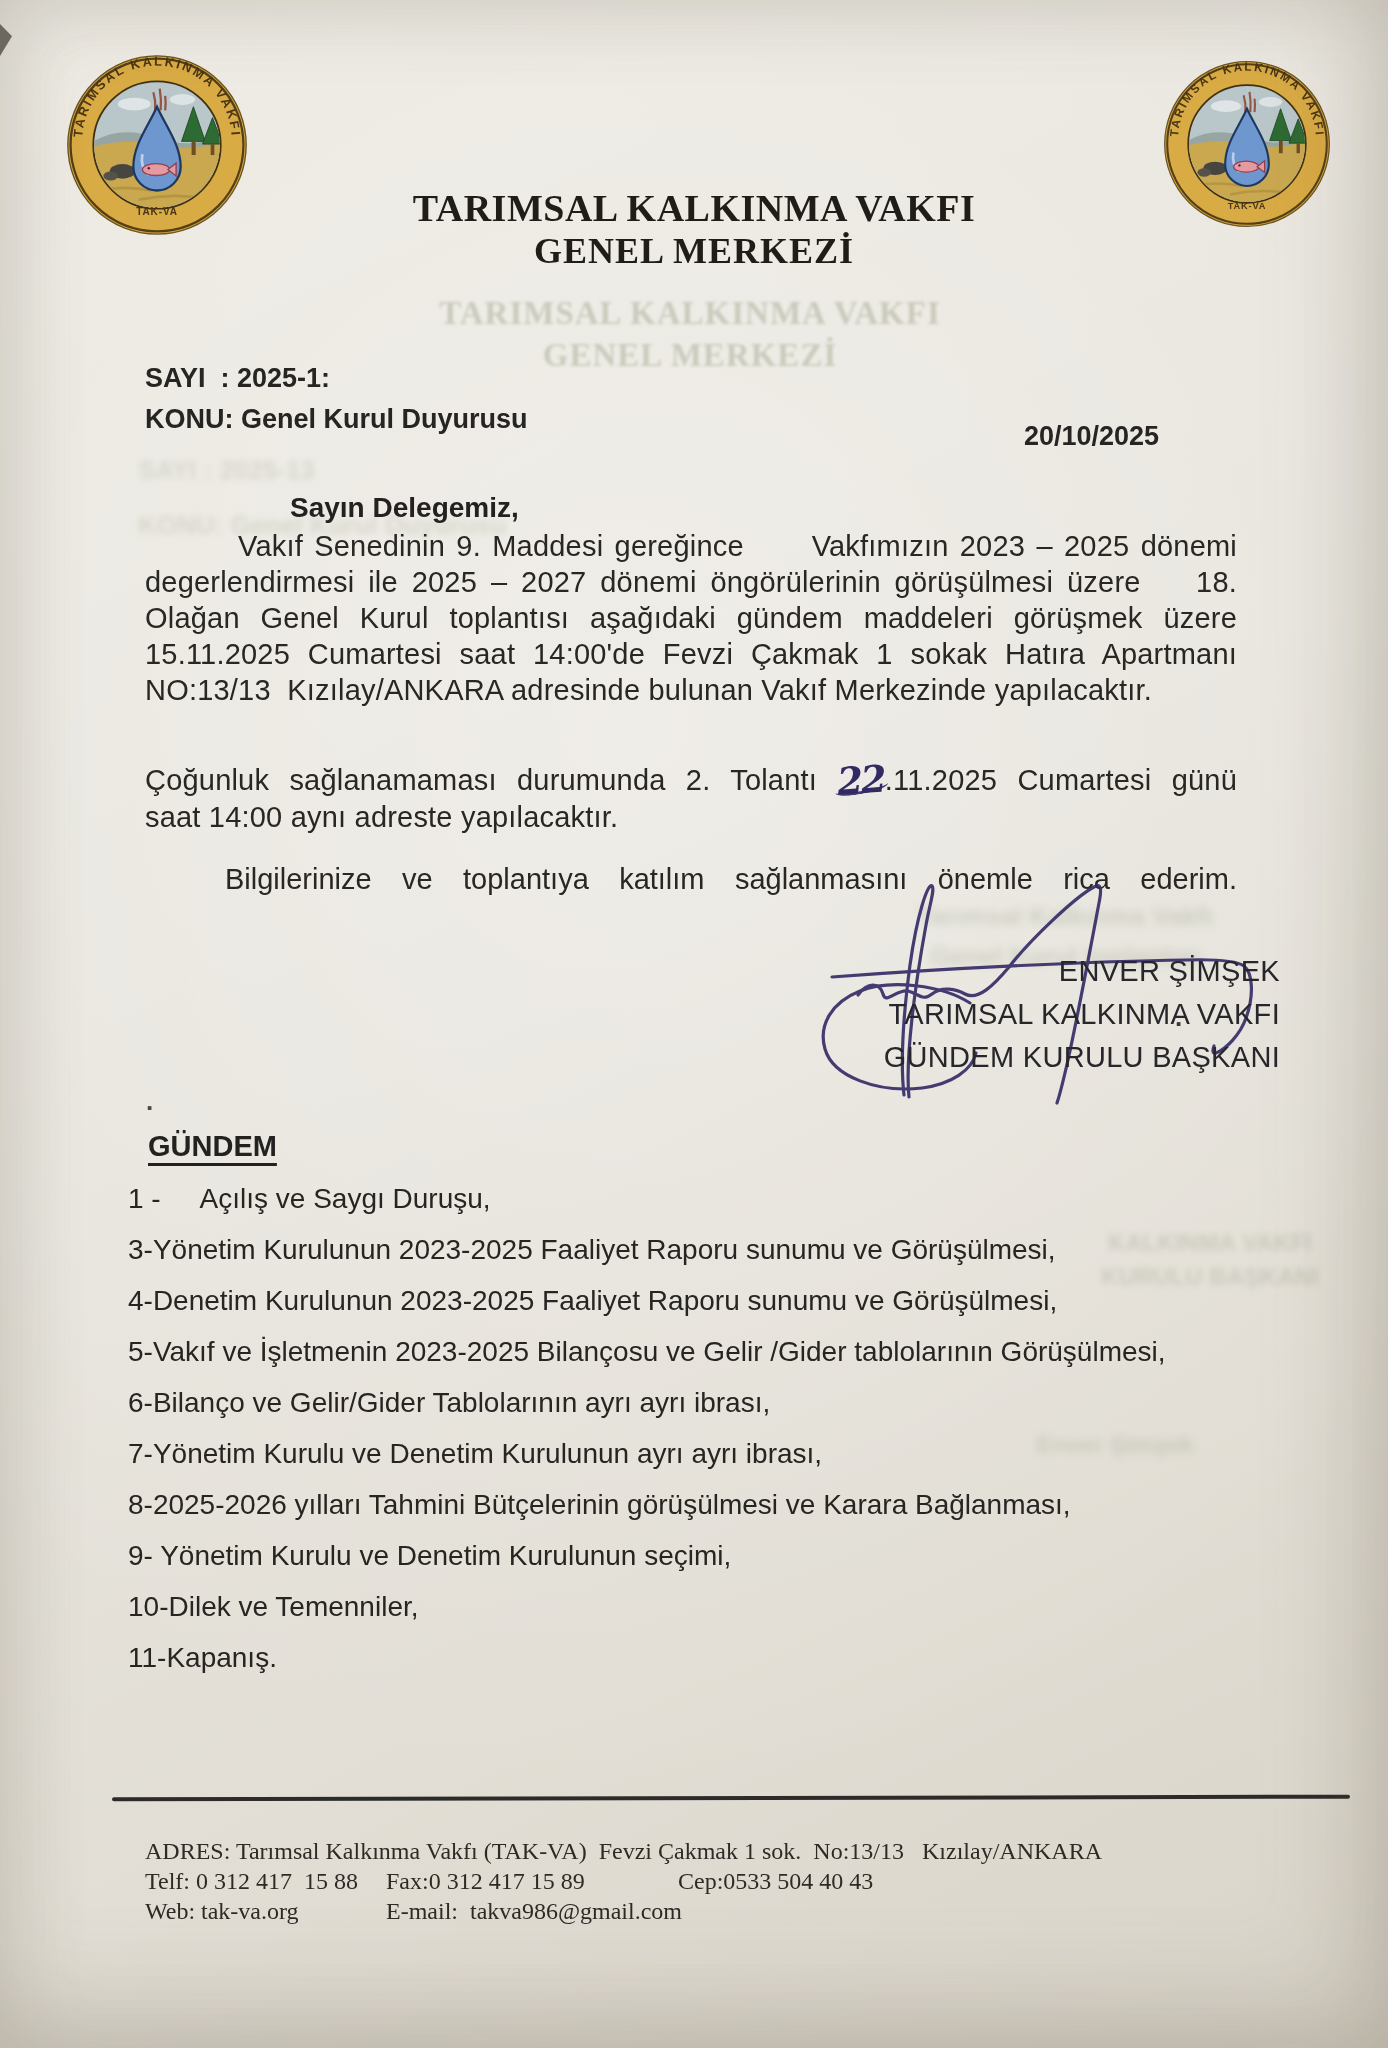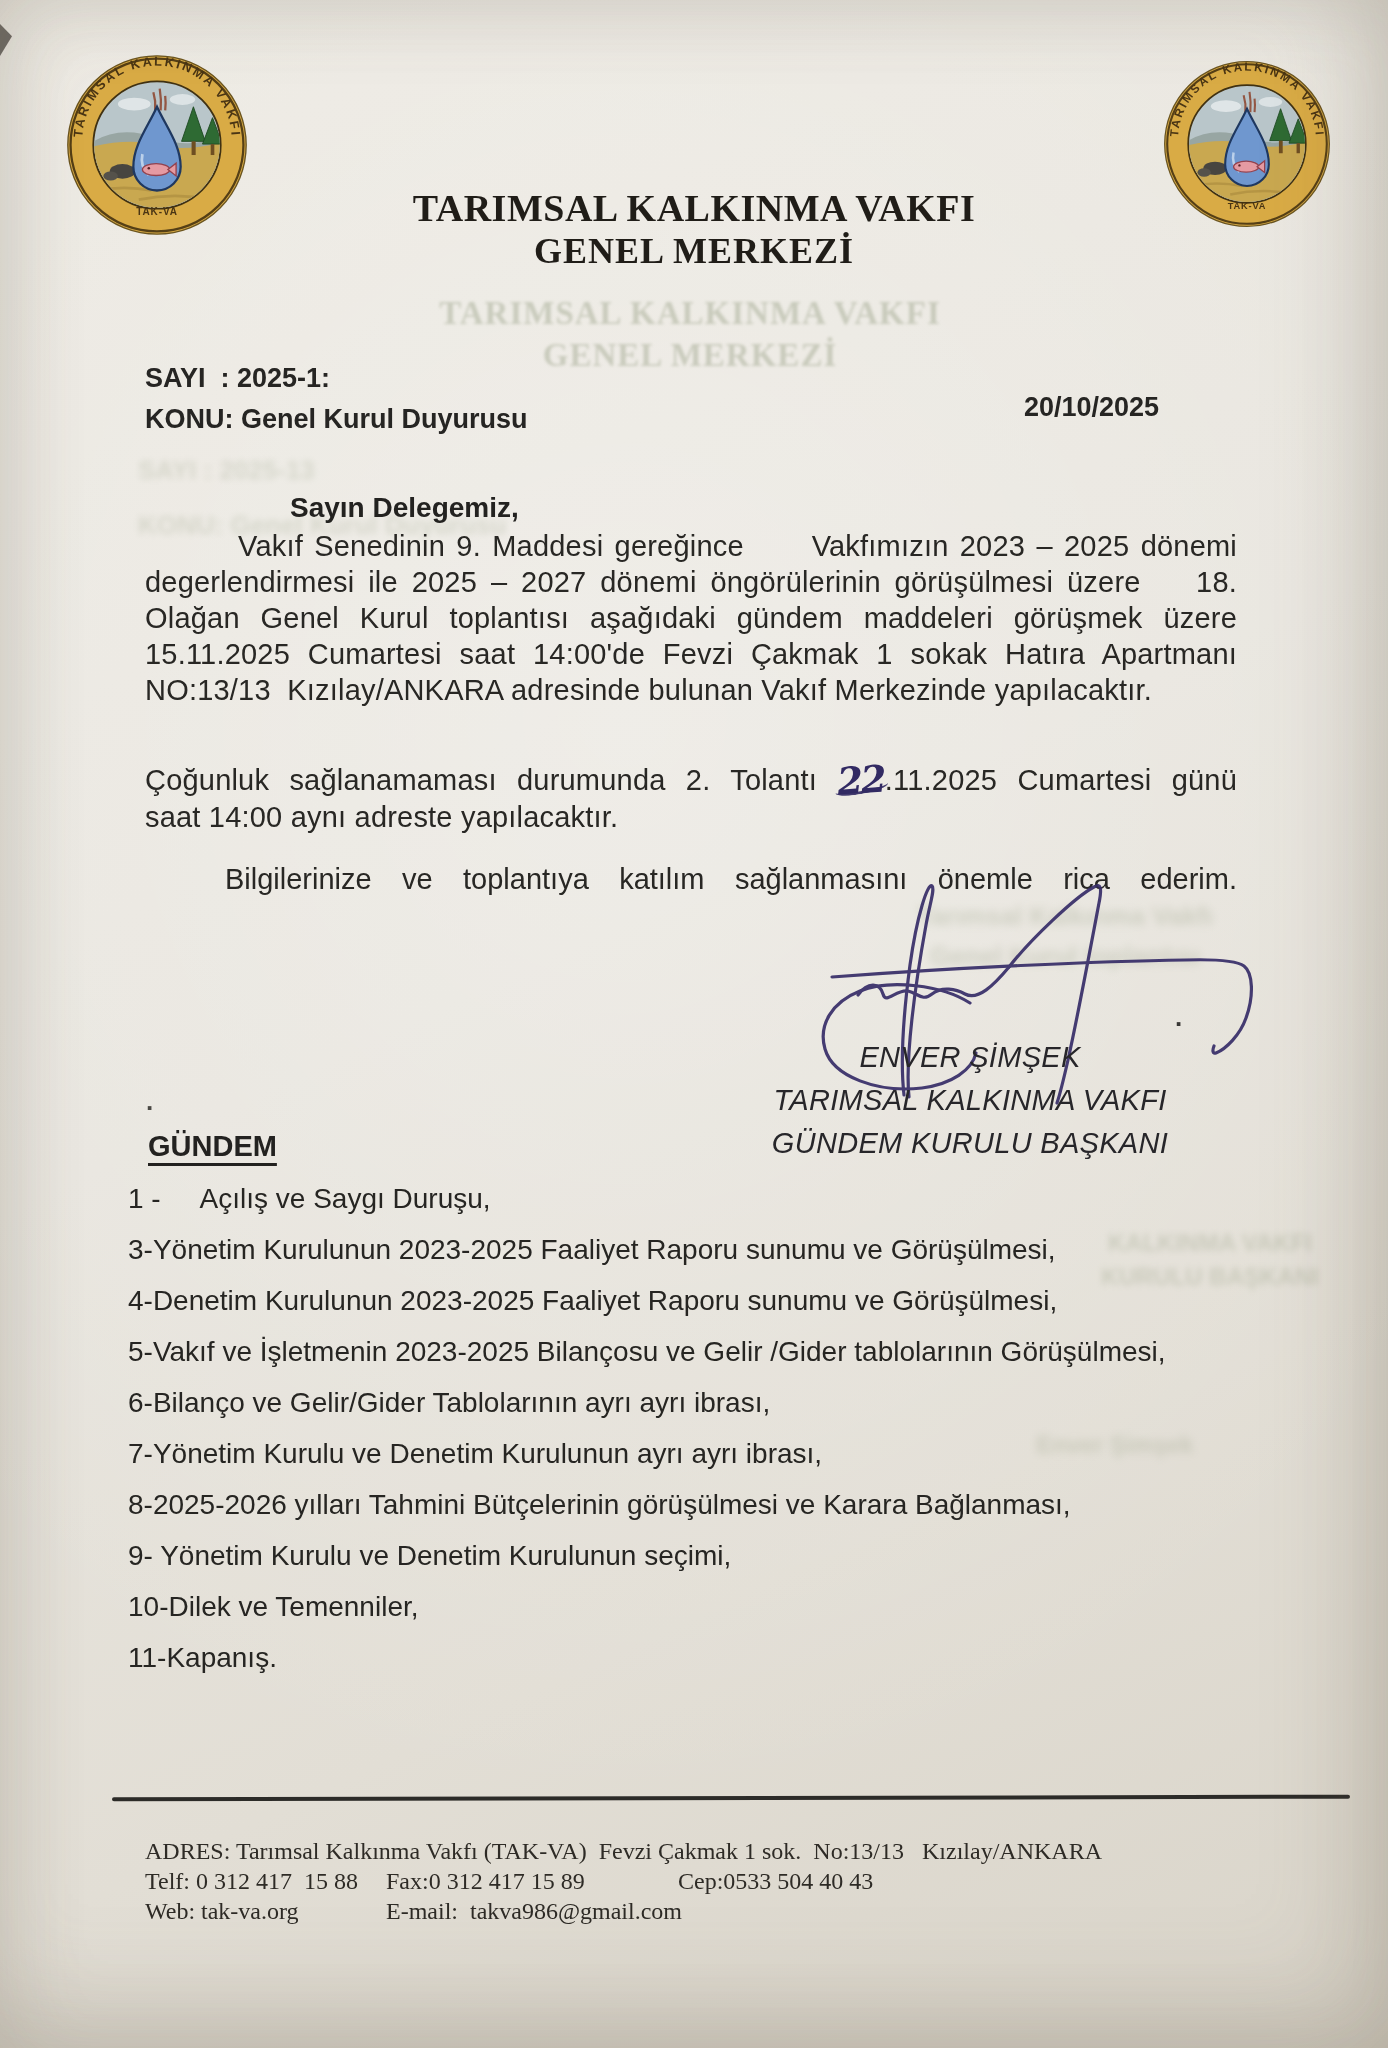--- a/index.html
+++ b/index.html
@@ -39,21 +39,21 @@
     font-family:"Liberation Serif","DejaVu Serif",serif;
     font-size:33px;line-height:42px;opacity:.38;filter:blur(1.4px);letter-spacing:1px;}
   .ghost-line{filter:blur(3px);opacity:.24;font-size:26px;}
   .ghost-smudge{filter:blur(4px);opacity:.30;font-size:26px;text-align:center;line-height:40px;}
   .ghost-right{filter:blur(3.4px);opacity:.30;font-size:24px;text-align:center;line-height:34px;}
 
   
   .meta{font-weight:700;font-size:27px;color:#262523;text-align:center;}
   .sayi{left:145px;top:363px;}
   .konu{left:145px;top:404px;}
-  .doc-date{left:1024px;top:392px;}
+  .doc-date{left:1024px;top:421px;}
 
   
   .salutation{left:290px;top:492px;font-weight:700;font-size:28px;}
   .body-block{left:145px;width:1092px;font-size:29px;line-height:36px;letter-spacing:.2px;color:#282724;}
   .p1{top:528px;}
   .p2{top:762px;line-height:37px;}
   .line{white-space:normal;}
   .j{text-align:justify;text-align-last:justify;-moz-text-align-last:justify;}
   .indent{text-indent:93px;}
   .closing{left:145px;top:863px;width:1092px;font-size:29px;text-indent:80px;
@@ -63,22 +63,22 @@
   .ink{
     font-family:"DejaVu Serif","Liberation Serif",serif;
     font-style:italic;font-weight:700;font-size:37px;line-height:28px;
     color:#322a63;display:inline-block;transform:rotate(-4deg) translateY(3px);
     letter-spacing:-2px;position:relative;
   }
   .ink::after{content:"";position:absolute;left:-3px;right:-3px;bottom:0px;height:9px;
     border-bottom:3.5px solid #322a63;border-radius:0 0 60% 40%;
     transform:rotate(-5deg);opacity:.9;}
   .sig-svg{left:620px;top:855px;}
-  .sig-block{left:660px;top:1036px;width:620px;text-align:center;
-    font-size:29px;line-height:43px;color:#27262a;font-weight:400;letter-spacing:.3px;font-style:italic;}
+  .sig-block{left:660px;top:950px;width:620px;text-align:right;
+    font-size:29px;line-height:43px;color:#27262a;font-weight:400;letter-spacing:.3px;}
   .stray-dot{left:146px;top:1086px;font-size:26px;font-weight:700;color:#4a4844;}
   .sig-dot{left:1175px;top:1002px;font-size:26px;font-weight:700;color:#3a3836;}
 
   
   .agenda-head{left:148px;top:1130px;font-size:29px;font-weight:700;color:#232220;
     text-decoration:underline;text-underline-offset:7px;text-decoration-thickness:2.5px;}
   .agenda{left:128px;top:1185px;width:1220px;font-size:28px;color:#262522;}
   .agenda-item{line-height:28px;margin-bottom:23px;white-space:pre-wrap;}
 
   

